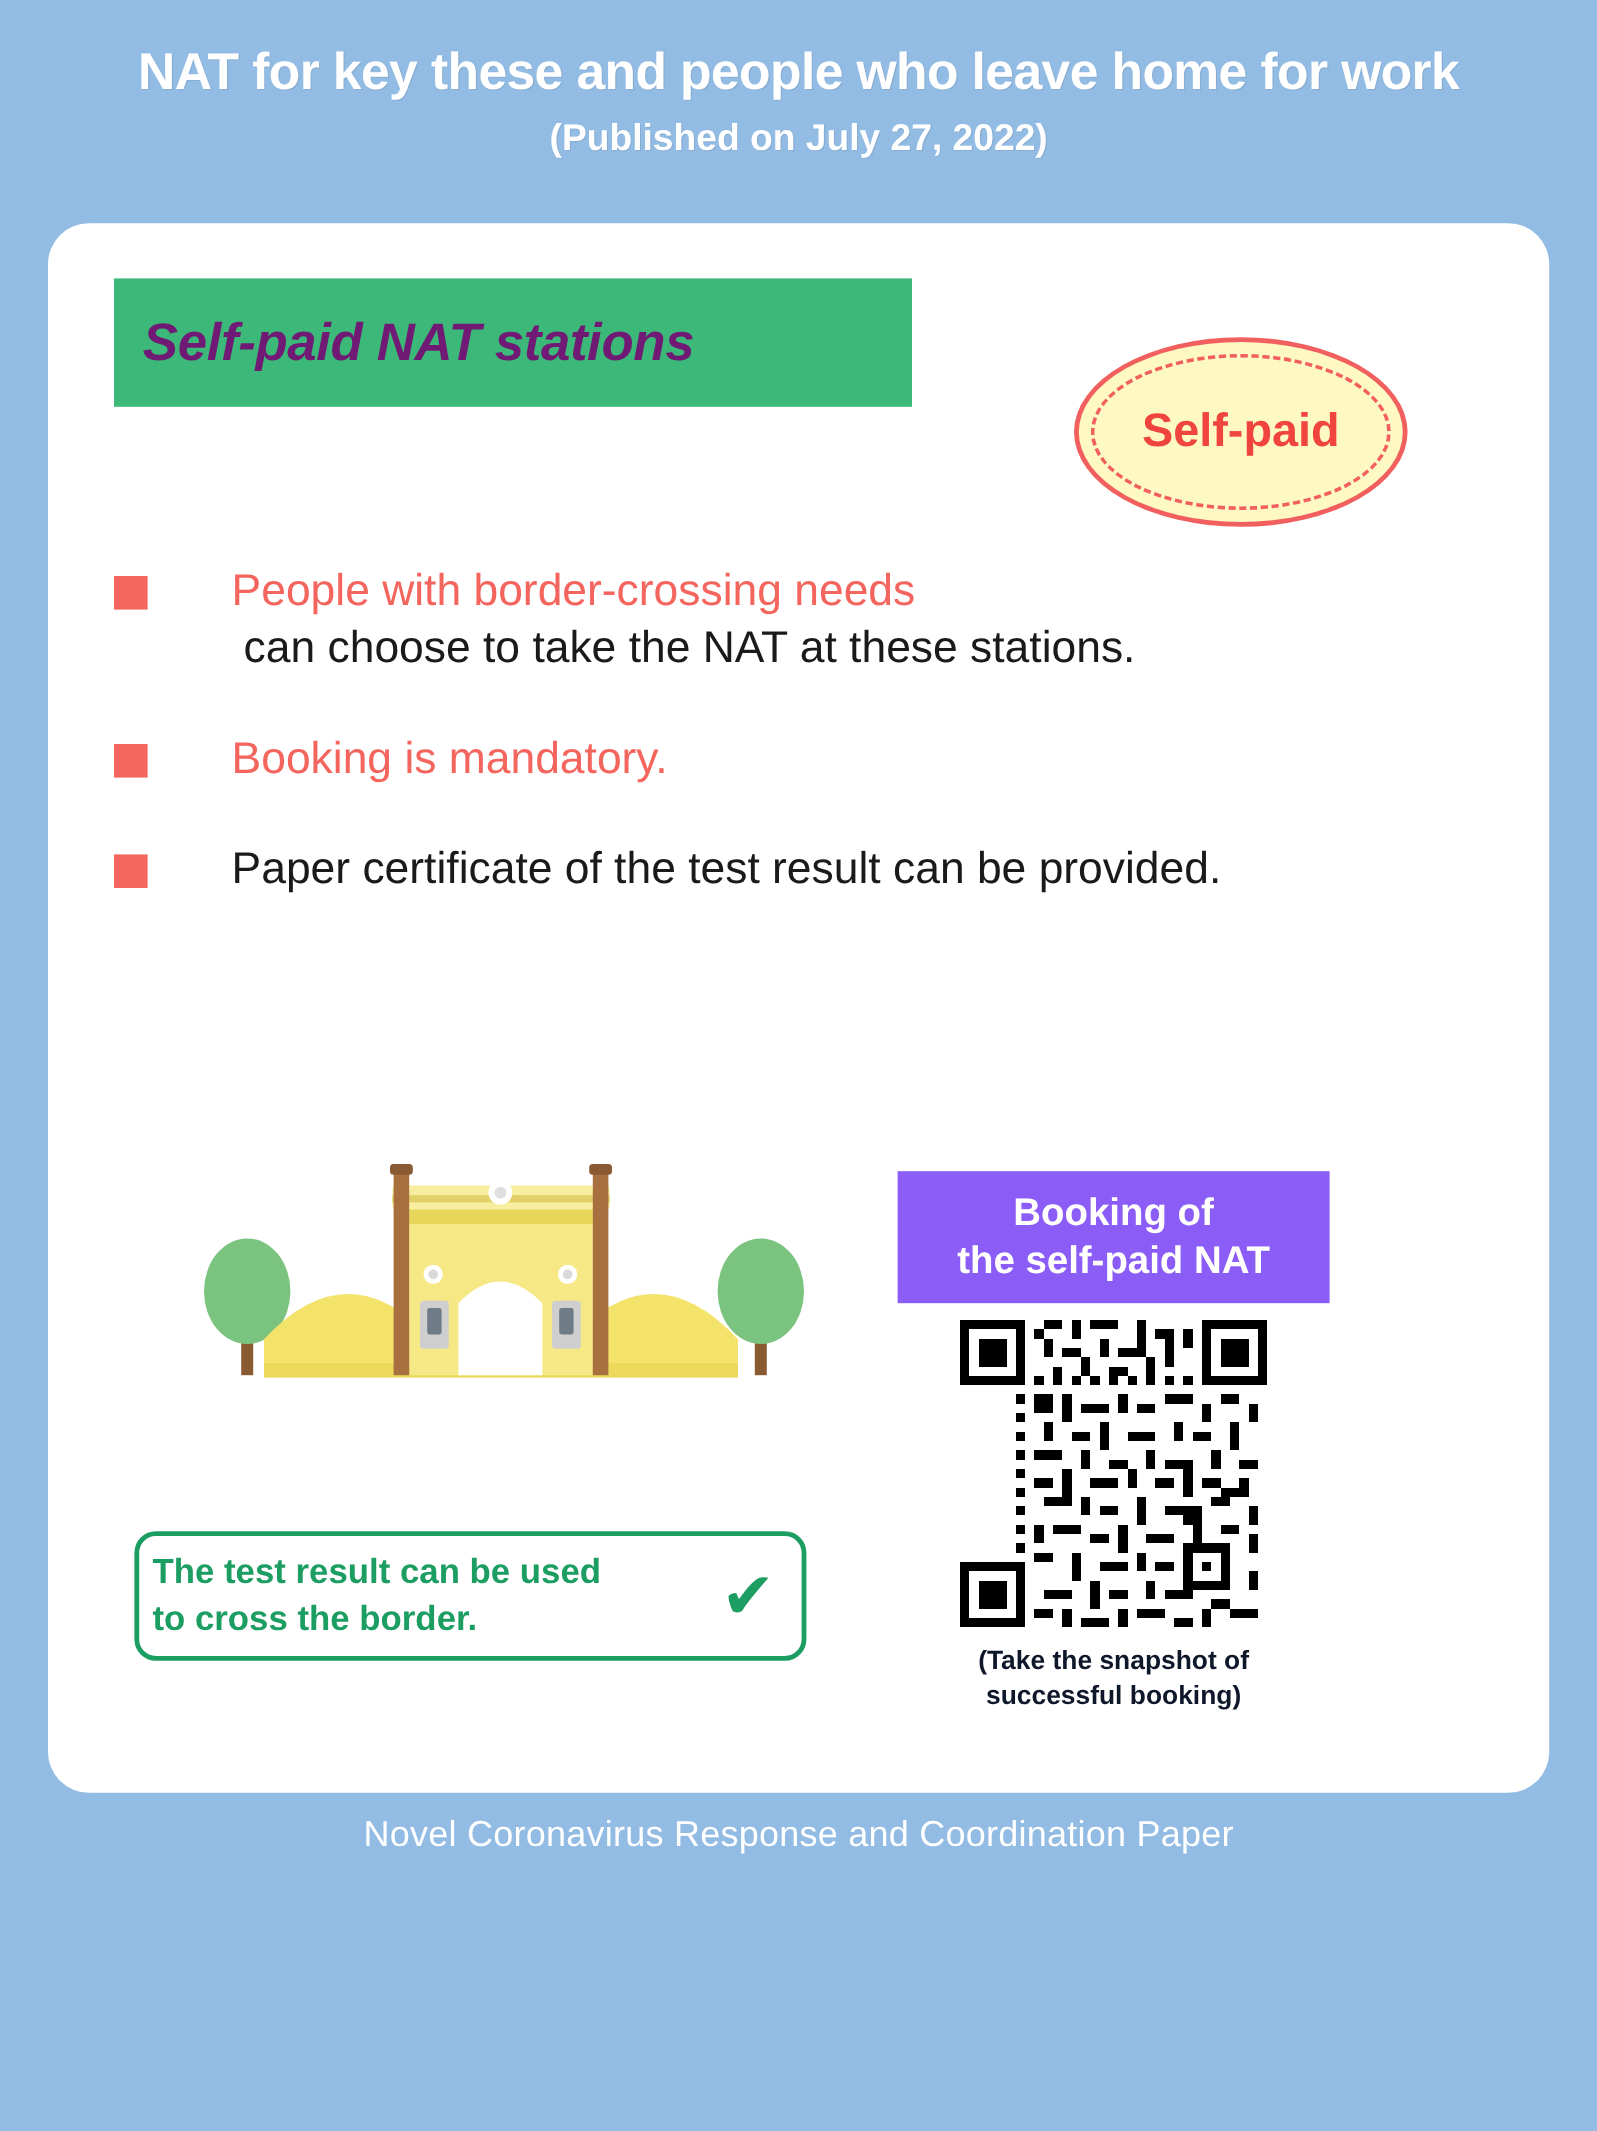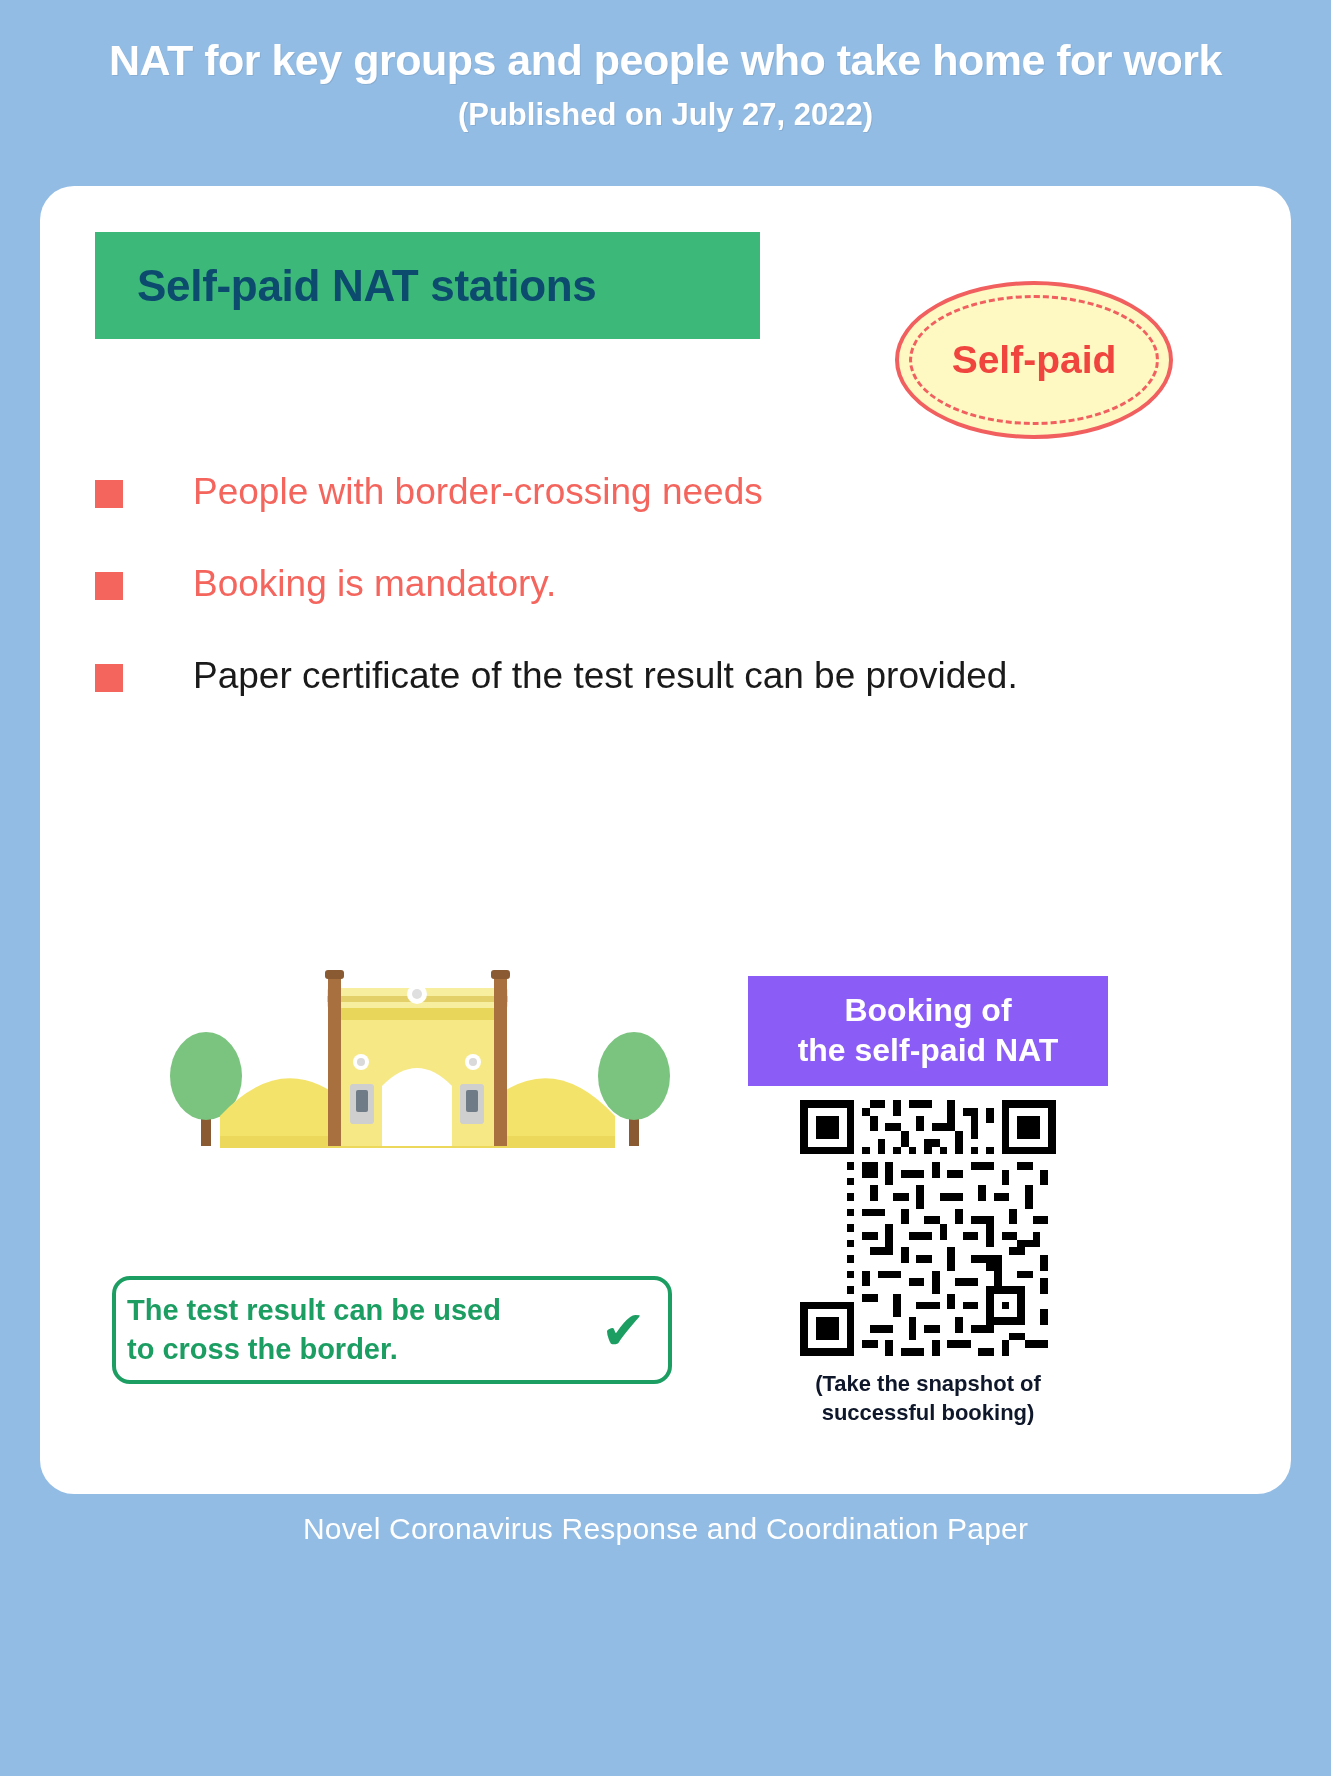--- a/index.html
+++ b/index.html
@@ -52,25 +52,26 @@
     position: absolute;
     left: 55px;
     top: 46px;
     width: 665px;
     height: 107px;
     background: #3cb878;
     display: flex;
     align-items: center;
   }
   .section-banner-label {
-    color: #0c4a6e;
+    color: #701a75;
     font-size: 44px;
     font-weight: bold;
-    padding-left: 42px;
+    padding-left: 24px;
     letter-spacing: -0.3px;
+    font-style: italic;
   }
 
   .stamp {
     position: absolute;
     left: 855px;
     top: 95px;
     width: 270px;
     height: 150px;
     border-radius: 50%;
     background: #fef9c3;
@@ -213,41 +214,42 @@
     text-align: center;
     color: #ffffff;
     font-size: 30px;
     letter-spacing: 0.2px;
   }
 </style>
 </head>
 <body>
 
 <div class="header">
-  <div class="header-title">NAT for key groups and people who take home for work</div>
+  <div class="header-title">NAT for key these and people who leave home for work</div>
   <div class="header-sub">(Published on July 27, 2022)</div>
 </div>
 
 <div class="card">
 
   <div class="section-banner">
     <span class="section-banner-label">Self-paid NAT stations</span>
   </div>
 
   <div class="stamp">
     <div class="stamp-inner"></div>
     <span class="stamp-label">Self-paid</span>
   </div>
 
   <div class="bullets">
 
     <div class="bullet-row">
       <div class="bullet-square"></div>
       <div class="bullet-text">
         <span class="accent">People with border-crossing needs</span>
+        <span class="line2">can choose to take the NAT at these stations.</span>
       </div>
     </div>
 
     <div class="bullet-row">
       <div class="bullet-square"></div>
       <div class="bullet-text">
         <span class="accent">Booking is mandatory.</span>
       </div>
     </div>
 

